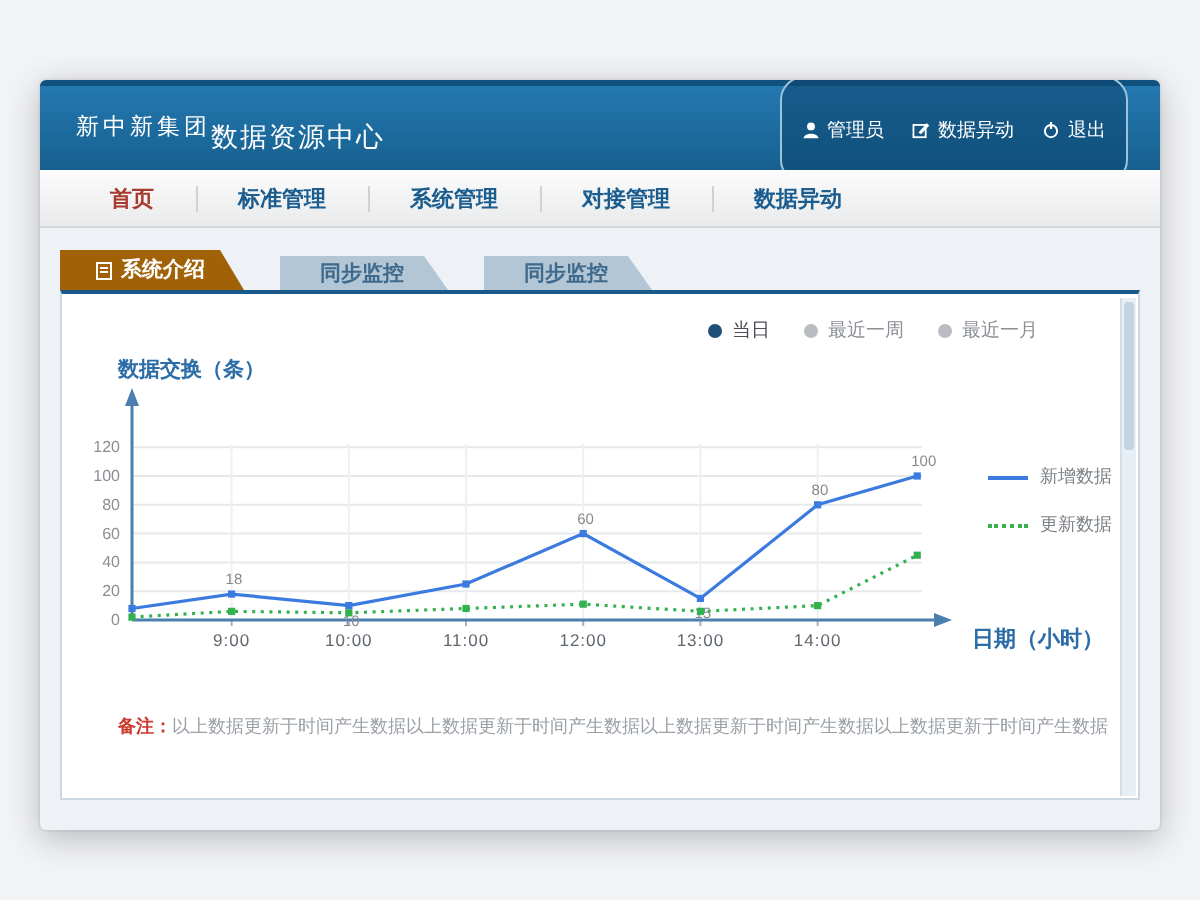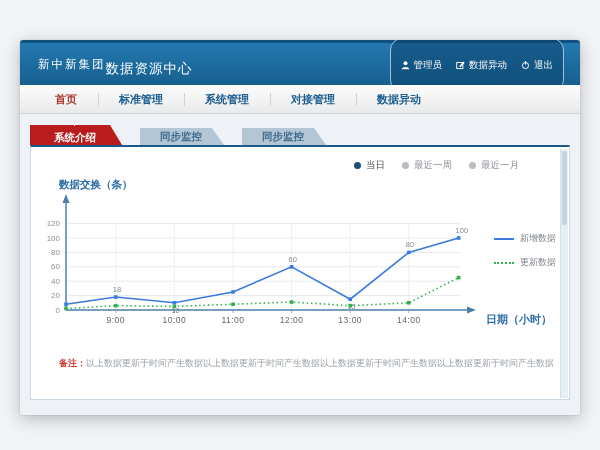--- a/index.html
+++ b/index.html
@@ -51,21 +51,21 @@
     content:"";position:absolute;left:0;top:8px;height:13px;width:1px;background:#cfd3d6;
   }
   .nav-item.active{color:#a83a2d;}
   
   .tabs{position:absolute;left:10px;top:85px;height:20px;display:flex;align-items:flex-end;}
   .tab{
     display:flex;align-items:center;gap:5px;justify-content:center;
     padding:0 14px 0 12px;font-size:10.5px;font-weight:bold;cursor:pointer;
     clip-path:polygon(0 0,calc(100% - 12px) 0,100% 100%,0 100%);
   }
-  .tab.active{background:#b91c1c;color:#fff;height:20px;min-width:66px;flex-direction:column;}
+  .tab.active{background:#a16207;color:#fff;height:20px;min-width:66px;}
   .tab.idle{background:#b3c6d5;color:#3f6a8c;height:17px;min-width:58px;margin-left:18px;}
   
   .panel{
     position:absolute;left:10px;top:105px;width:540px;height:255px;
     background:#fff;border:1px solid #ccd8e1;border-top:2px solid #1a5a8a;
     box-sizing:border-box;
     padding-left:36px;
   }
   .scrollbar{position:absolute;right:1px;top:2px;width:7px;height:249px;background:#e7eef4;border-left:1px solid #d3dee6;cursor:pointer;}
   .scrollbar .thumb{position:absolute;left:1px;top:2px;width:5px;height:74px;background:#c3d3df;border-radius:2px;}

